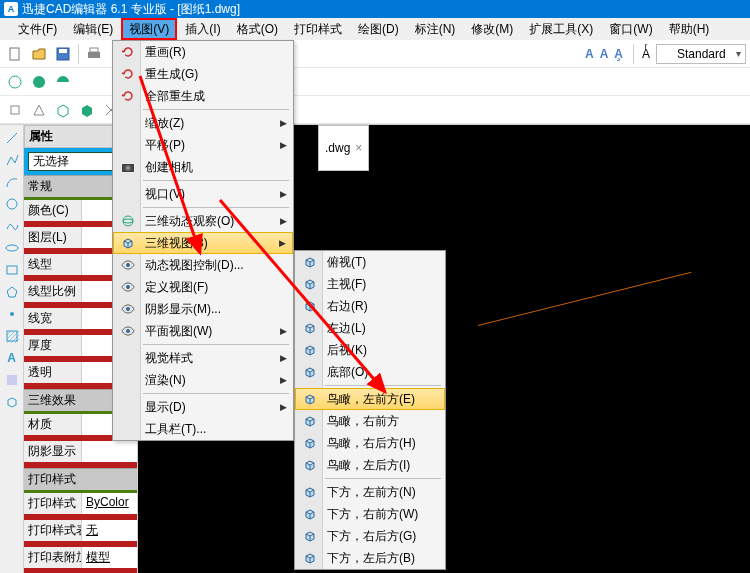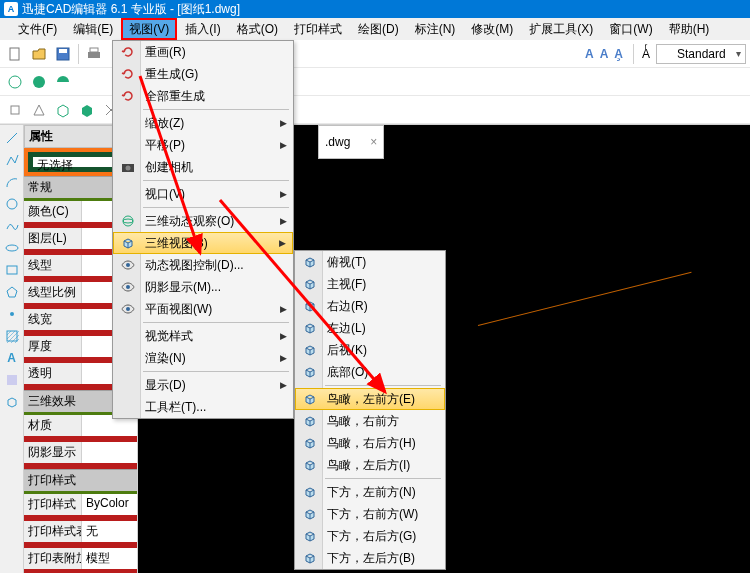--- a/index.html
+++ b/index.html
@@ -14,31 +14,31 @@
   .tbtn { width: 22px; height: 22px; display: flex; align-items: center; justify-content: center; cursor: pointer; }
   .tbtn svg { width: 16px; height: 16px; }
   .sep { width: 1px; height: 20px; background: #d0d0d0; margin: 0 2px; }
   .combo { border: 1px solid #bcbcbc; background: #fff; height: 20px; padding: 0 18px 0 20px; min-width: 90px; display: flex; align-items: center; position: relative; }
   .combo::after { content: "▾"; position: absolute; right: 4px; font-size: 10px; color: #555; }
   
   .main { display: flex; height: calc(573px - 18px - 22px - 28px - 28px - 28px); }
   .left-tools { width: 24px; background: #f0f0f0; border-right: 1px solid #d0d0d0; display: flex; flex-direction: column; align-items: center; padding-top: 4px; gap: 4px; }
   .left-tools .lt { width: 18px; height: 18px; display: flex; align-items: center; justify-content: center; }
   
-  .props-panel { width: 114px; background: #f97316; border-right: 1px solid #d0d0d0; display: flex; flex-direction: column; }
+  .props-panel { width: 114px; background: #0ea5e9; border-right: 1px solid #d0d0d0; display: flex; flex-direction: column; }
   .panel-title { background: #e1e1e1; border: 1px solid #c0c0c0; padding: 2px 4px; font-weight: bold; }
-  .sel-combo { margin: 4px; border: 5px solid #14532d; background: #fff; height: 20px; padding: 0 18px 0 4px; position: relative; cursor: pointer; display: flex; align-items: flex-start; }
+  .sel-combo { margin: 4px; border: 1px solid #14532d; background: #fff; height: 20px; padding: 0 18px 0 4px; position: relative; cursor: pointer; display: flex; align-items: flex-start; }
   .sel-combo::after { content: "▾"; position: absolute; right: 4px; font-size: 10px; color: #555; }
   .phead { background: #c8c8c8; padding: 2px 4px; border-top: 1px solid #a0a0a0; border-bottom: 3px solid #4d7c0f; }
   .prow { display: flex; border-bottom: 6px solid #b91c1c; }
   .prow .k { width: 58px; padding: 2px 4px; background: #eee; border-right: 1px solid #d0d0d0; white-space: nowrap; overflow: hidden; }
-  .prow .v { flex: 1; padding: 2px 4px; background: #fff; white-space: nowrap; overflow: hidden; }
+  .prow .v { flex: 1; padding: 2px 4px; background: #fff; white-space: nowrap; overflow: hidden; text-decoration: underline; }
   
   .canvas { flex: 1; background: #000; position: relative; overflow: hidden; }
-  .canvas .tab { position: absolute; top: 0; left: 180px; background: #fff; border: 1px solid #c0c0c0; padding: 9px 6px; display: flex; align-items: center; gap: 20px; }
+  .canvas .tab { position: absolute; top: 0; left: 180px; background: #fff; border: 1px solid #c0c0c0; padding: 15px 6px; display: flex; align-items: center; gap: 5px; }
   .canvas .tab .x { cursor: pointer; color: #888; }
   .canvas .gline { position: absolute; top: 200px; left: 340px; width: 220px; height: 1px; background: #c06000; transform: rotate(-14deg); transform-origin: left; }
   
   
   .menu { position: absolute; background: #f4f4f4; border: 1px solid #9a9a9a; box-shadow: 2px 2px 4px rgba(0,0,0,.2); z-index: 100; }
   .menu .row { display: flex; align-items: center; height: 22px; padding: 0 20px 0 4px; cursor: default; position: relative; }
   .menu .row.hi { background: linear-gradient(#ffe8a6, #ffd76b); border: 1px solid #e5b200; padding: 0 19px 0 3px; }
   .menu .ico { width: 22px; height: 22px; display: flex; align-items: center; justify-content: center; margin-right: 6px; }
   .menu .arrow { position: absolute; right: 6px; font-size: 9px; color: #333; }
   .menu .msep { height: 1px; background: #c0c0c0; margin: 2px 4px 2px 30px; }
@@ -381,20 +381,29 @@
         <span class="arrow">▶</span>
       </div>
       <div class="row">
         <span class="ico">
           <svg width="16" height="16">
             <path d="M2 8s2-4 6-4 6 4 6 4-2 4-6 4-6-4-6-4z" fill="none" stroke="#555"></path>
             <circle cx="8" cy="8" r="2" fill="#369"></circle>
           </svg>
         </span>
         <span>动态视图控制(D)...</span>
+      </div>
+      <div class="row">
+        <span class="ico">
+          <svg width="16" height="16">
+            <path d="M2 8s2-4 6-4 6 4 6 4-2 4-6 4-6-4-6-4z" fill="none" stroke="#555"></path>
+            <circle cx="8" cy="8" r="2" fill="#369"></circle>
+          </svg>
+        </span>
+        <span>定义视图(F)</span>
       </div>
       <div class="row">
         <span class="ico">
           <svg width="16" height="16">
             <path d="M2 8s2-4 6-4 6 4 6 4-2 4-6 4-6-4-6-4z" fill="none" stroke="#555"></path>
             <circle cx="8" cy="8" r="2" fill="#369"></circle>
           </svg>
         </span>
         <span>阴影显示(M)...</span>
       </div>

